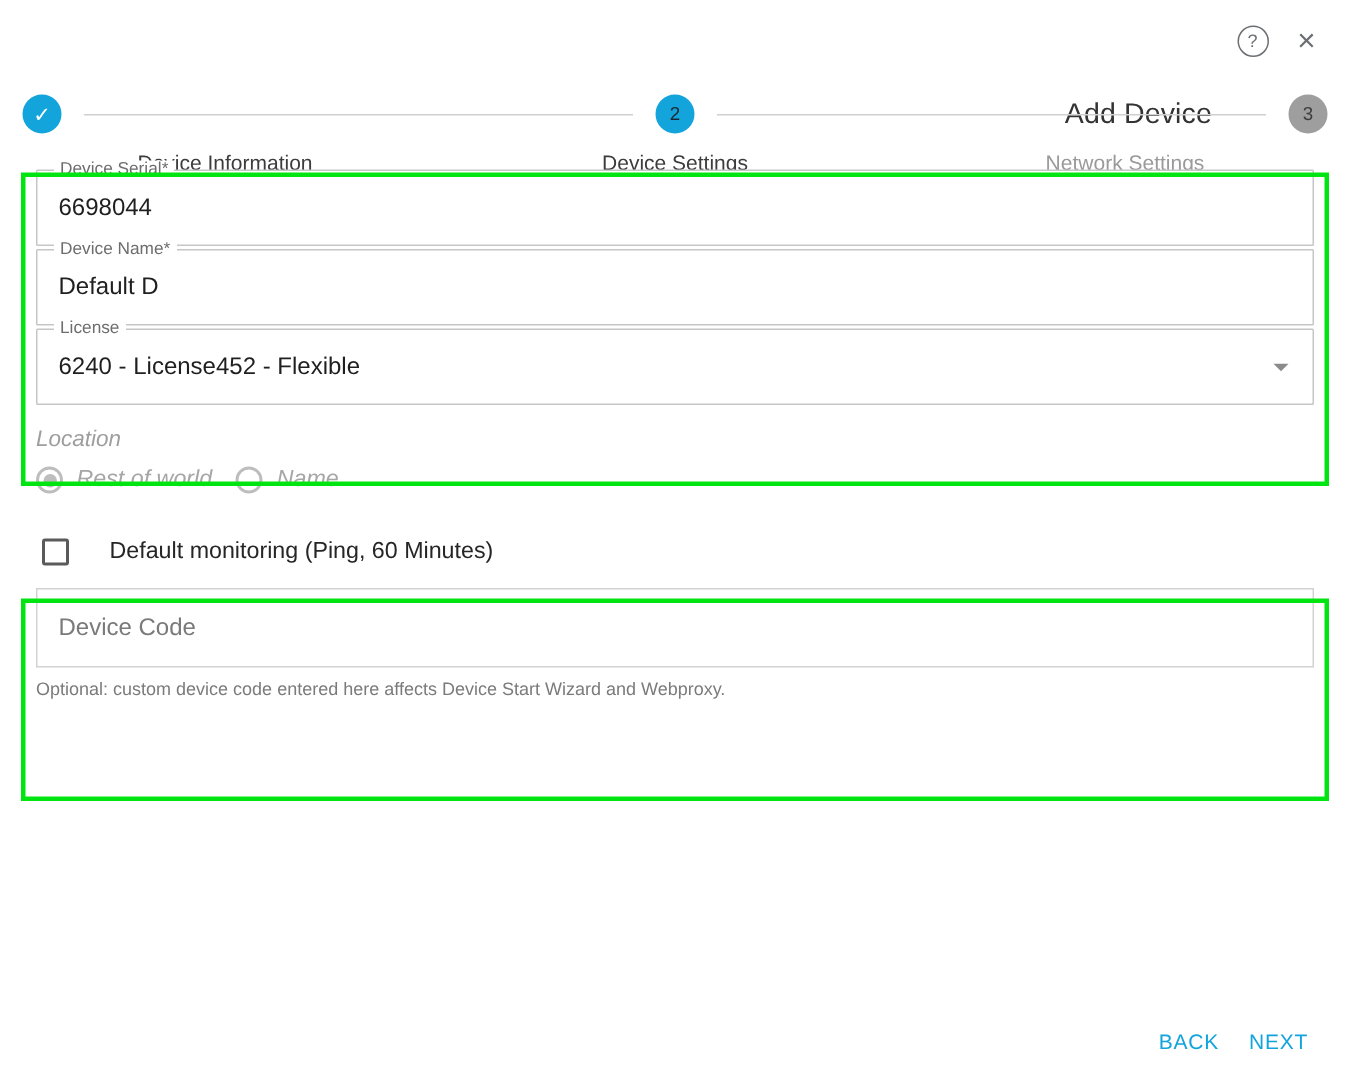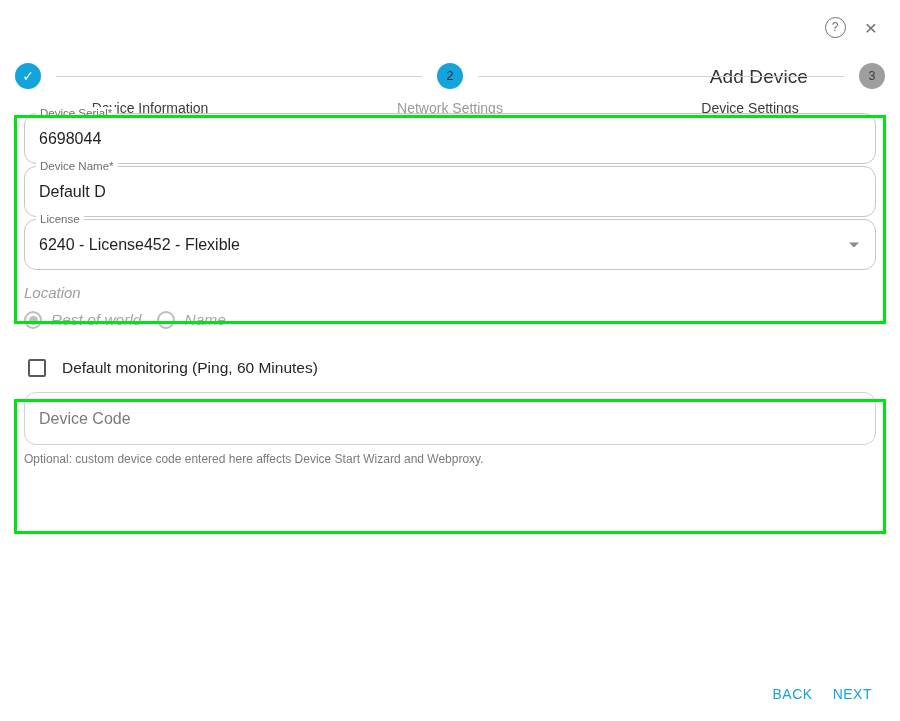--- a/index.html
+++ b/index.html
@@ -150,21 +150,21 @@
     width: 900px;
   }
 
   .field-wrap {
     position: relative;
     margin: 0 24px;
   }
   .outlined-field {
     position: relative;
     border: 1px solid #c6c6c6;
-    border-radius: 12px;
+    border-radius: 1px;
     height: 51px;
     box-sizing: border-box;
     background: #fff;
     display: flex;
     align-items: center;
     padding: 0 14px;
     cursor: text;
   }
   .outlined-field .notch-label {
     position: absolute;
@@ -242,40 +242,40 @@
   }
 
   
   .monitor-section {
     margin: 0 24px;
     padding-top: 30px;
   }
   .check-row {
     display: flex;
     align-items: center;
-    gap: 16px;
+    gap: 27px;
     padding-left: 4px;
   }
   .checkbox-sq {
     width: 18px;
     height: 18px;
     border: 2px solid #5a5a5a;
     border-radius: 2px;
     box-sizing: border-box;
     background: #fff;
     cursor: pointer;
   }
   .check-label {
     font-size: 15.5px;
     color: #262626;
   }
   .device-code-field {
     margin-top: 15px;
     border: 1px solid #d2d2d2;
-    border-radius: 12px;
+    border-radius: 0;
     height: 53px;
     box-sizing: border-box;
     display: flex;
     align-items: center;
     padding: 0 14px;
     cursor: text;
   }
   .helper-text {
     margin-top: 7px;
     font-size: 12px;
@@ -328,22 +328,22 @@
     <div class="step-node">
       <div class="step-circle active">2</div>
     </div>
     <div class="step-connector"></div>
     <div class="step-node">
       <div class="step-circle pending">3</div>
     </div>
   </div>
   <div class="stepper-labels">
     <div class="step-label">Device Information</div>
+    <div class="step-label">Device Settings</div>
     <div class="step-label inactive">Network Settings</div>
-    <div class="step-label">Device Settings</div>
   </div>
 </div>
 
 <div class="form-area">
 
   <div class="field-wrap">
     <div class="outlined-field">
       <span class="notch-label"><span>Device Serial</span><span class="req">*</span></span>
       <span class="field-value">6698044</span>
     </div>

